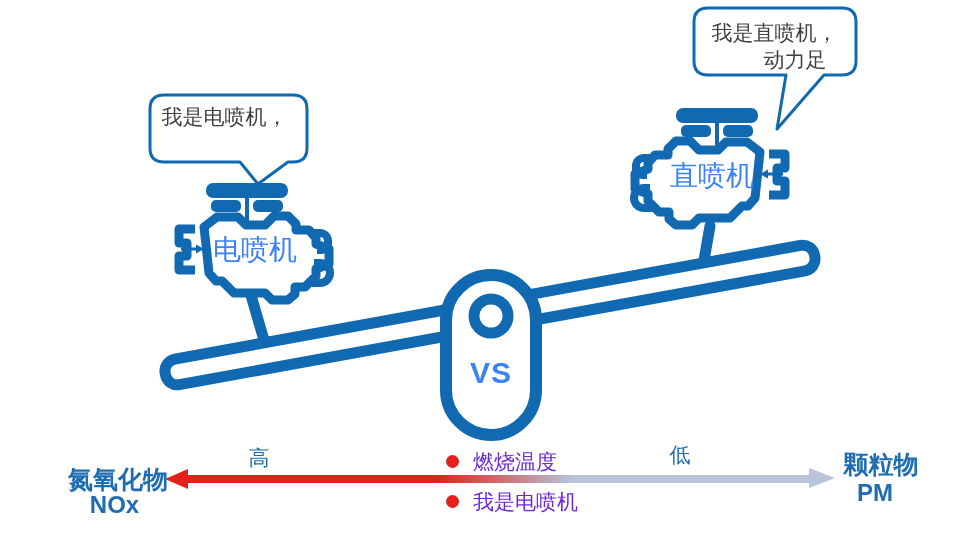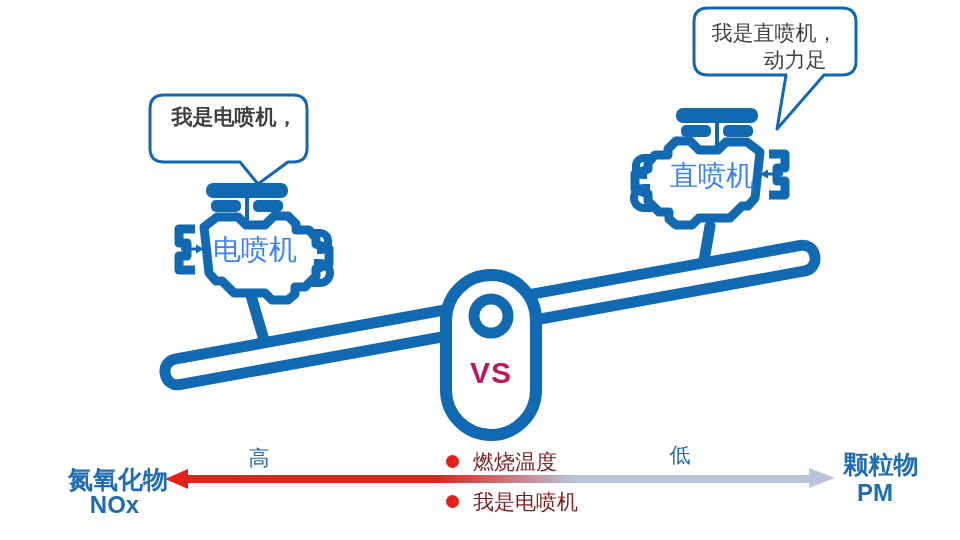--- a/index.html
+++ b/index.html
@@ -5,25 +5,25 @@
   html,body{margin:0;padding:0;background:#fff;}
   .stage{
     position:relative;width:960px;height:540px;background:#ffffff;
     font-family:"Liberation Sans","DejaVu Sans",sans-serif;overflow:hidden;
   }
   .stage svg{position:absolute;left:0;top:0;}
   .txt{position:absolute;white-space:nowrap;}
   .center{text-align:center;}
   .bubble-line{color:#3f3f3f;font-size:21px;line-height:25px;}
   .engine-label{color:#3b82f6;font-size:28px;line-height:28px;}
-  .vs-label{color:#be185d;font-size:30px;font-weight:bold;letter-spacing:1px;}
+  .vs-label{color:#3b82f6;font-size:30px;font-weight:bold;letter-spacing:1px;}
   .level-label{color:#1e6cb2;font-size:21px;}
   .pollutant-name{color:#1e6cb2;font-size:25px;font-weight:bold;line-height:27px;}
   .pollutant-symbol{color:#1e6cb2;font-size:24px;font-weight:bold;line-height:26px;text-align:center;}
-  .factor-label{color:#7f1d1d;font-size:21px;line-height:23px;}
+  .factor-label{color:#6d28d9;font-size:21px;line-height:23px;}
   .factor-bullet{
     position:absolute;width:13px;height:13px;border-radius:50%;background:#e3201a;
   }
   .scale-line{
     position:absolute;left:186px;top:475px;width:625px;height:8px;
     background:linear-gradient(90deg,#e3201a 0%,#e3201a 40%,#b7c4d9 62%,#b7c4d9 100%);
   }
   .ah{position:absolute;width:0;height:0;}
   .ah-left{
     left:165px;top:469px;
@@ -72,21 +72,21 @@
     <rect x="446" y="275" width="90" height="160" rx="45" fill="#ffffff" stroke="#1169b2" stroke-width="12"></rect>
     <circle cx="491" cy="316" r="17" fill="#ffffff" stroke="#1169b2" stroke-width="11"></circle>
 
     <use href="#engine-shape" transform="translate(166,183)"></use>
     <use href="#engine-shape" transform="translate(798,108) scale(-1,1)"></use>
 
     <path d="M164,95 H293 Q307,95 307,109 V148 Q307,162 293,162 H288 L258,184 L240,162 H164 Q150,162 150,148 V109 Q150,95 164,95 Z" fill="#ffffff" stroke="#1169b2" stroke-width="3" stroke-linejoin="round"></path>
     <path d="M708,8 H842 Q856,8 856,22 V61 Q856,75 842,75 H824 L777,129 L786,75 H708 Q694,75 694,61 V22 Q694,8 708,8 Z" fill="#ffffff" stroke="#1169b2" stroke-width="3" stroke-linejoin="round"></path>
   </svg>
 
-  <div class="txt center bubble-line" style="left:156px;top:104px;width:157px;font-weight:bold;">我是电喷机，</div>
+  <div class="txt center bubble-line" style="left:146px;top:104px;width:157px;">我是电喷机，</div>
   <div class="txt center bubble-line" style="left:694px;top:20px;width:161px;">我是直喷机，</div>
   <div class="txt center bubble-line" style="left:694px;top:47px;width:162px;padding-left:20px;">动力足</div>
 
   <div class="txt center engine-label" style="left:207px;top:236px;width:96px;">电喷机</div>
   <div class="txt center engine-label" style="left:664px;top:162px;width:96px;">直喷机</div>
 
   <div class="txt center vs-label" style="left:461px;top:356px;width:60px;">VS</div>
 
   <div class="scale-line"></div>
   <div class="ah ah-left"></div>

